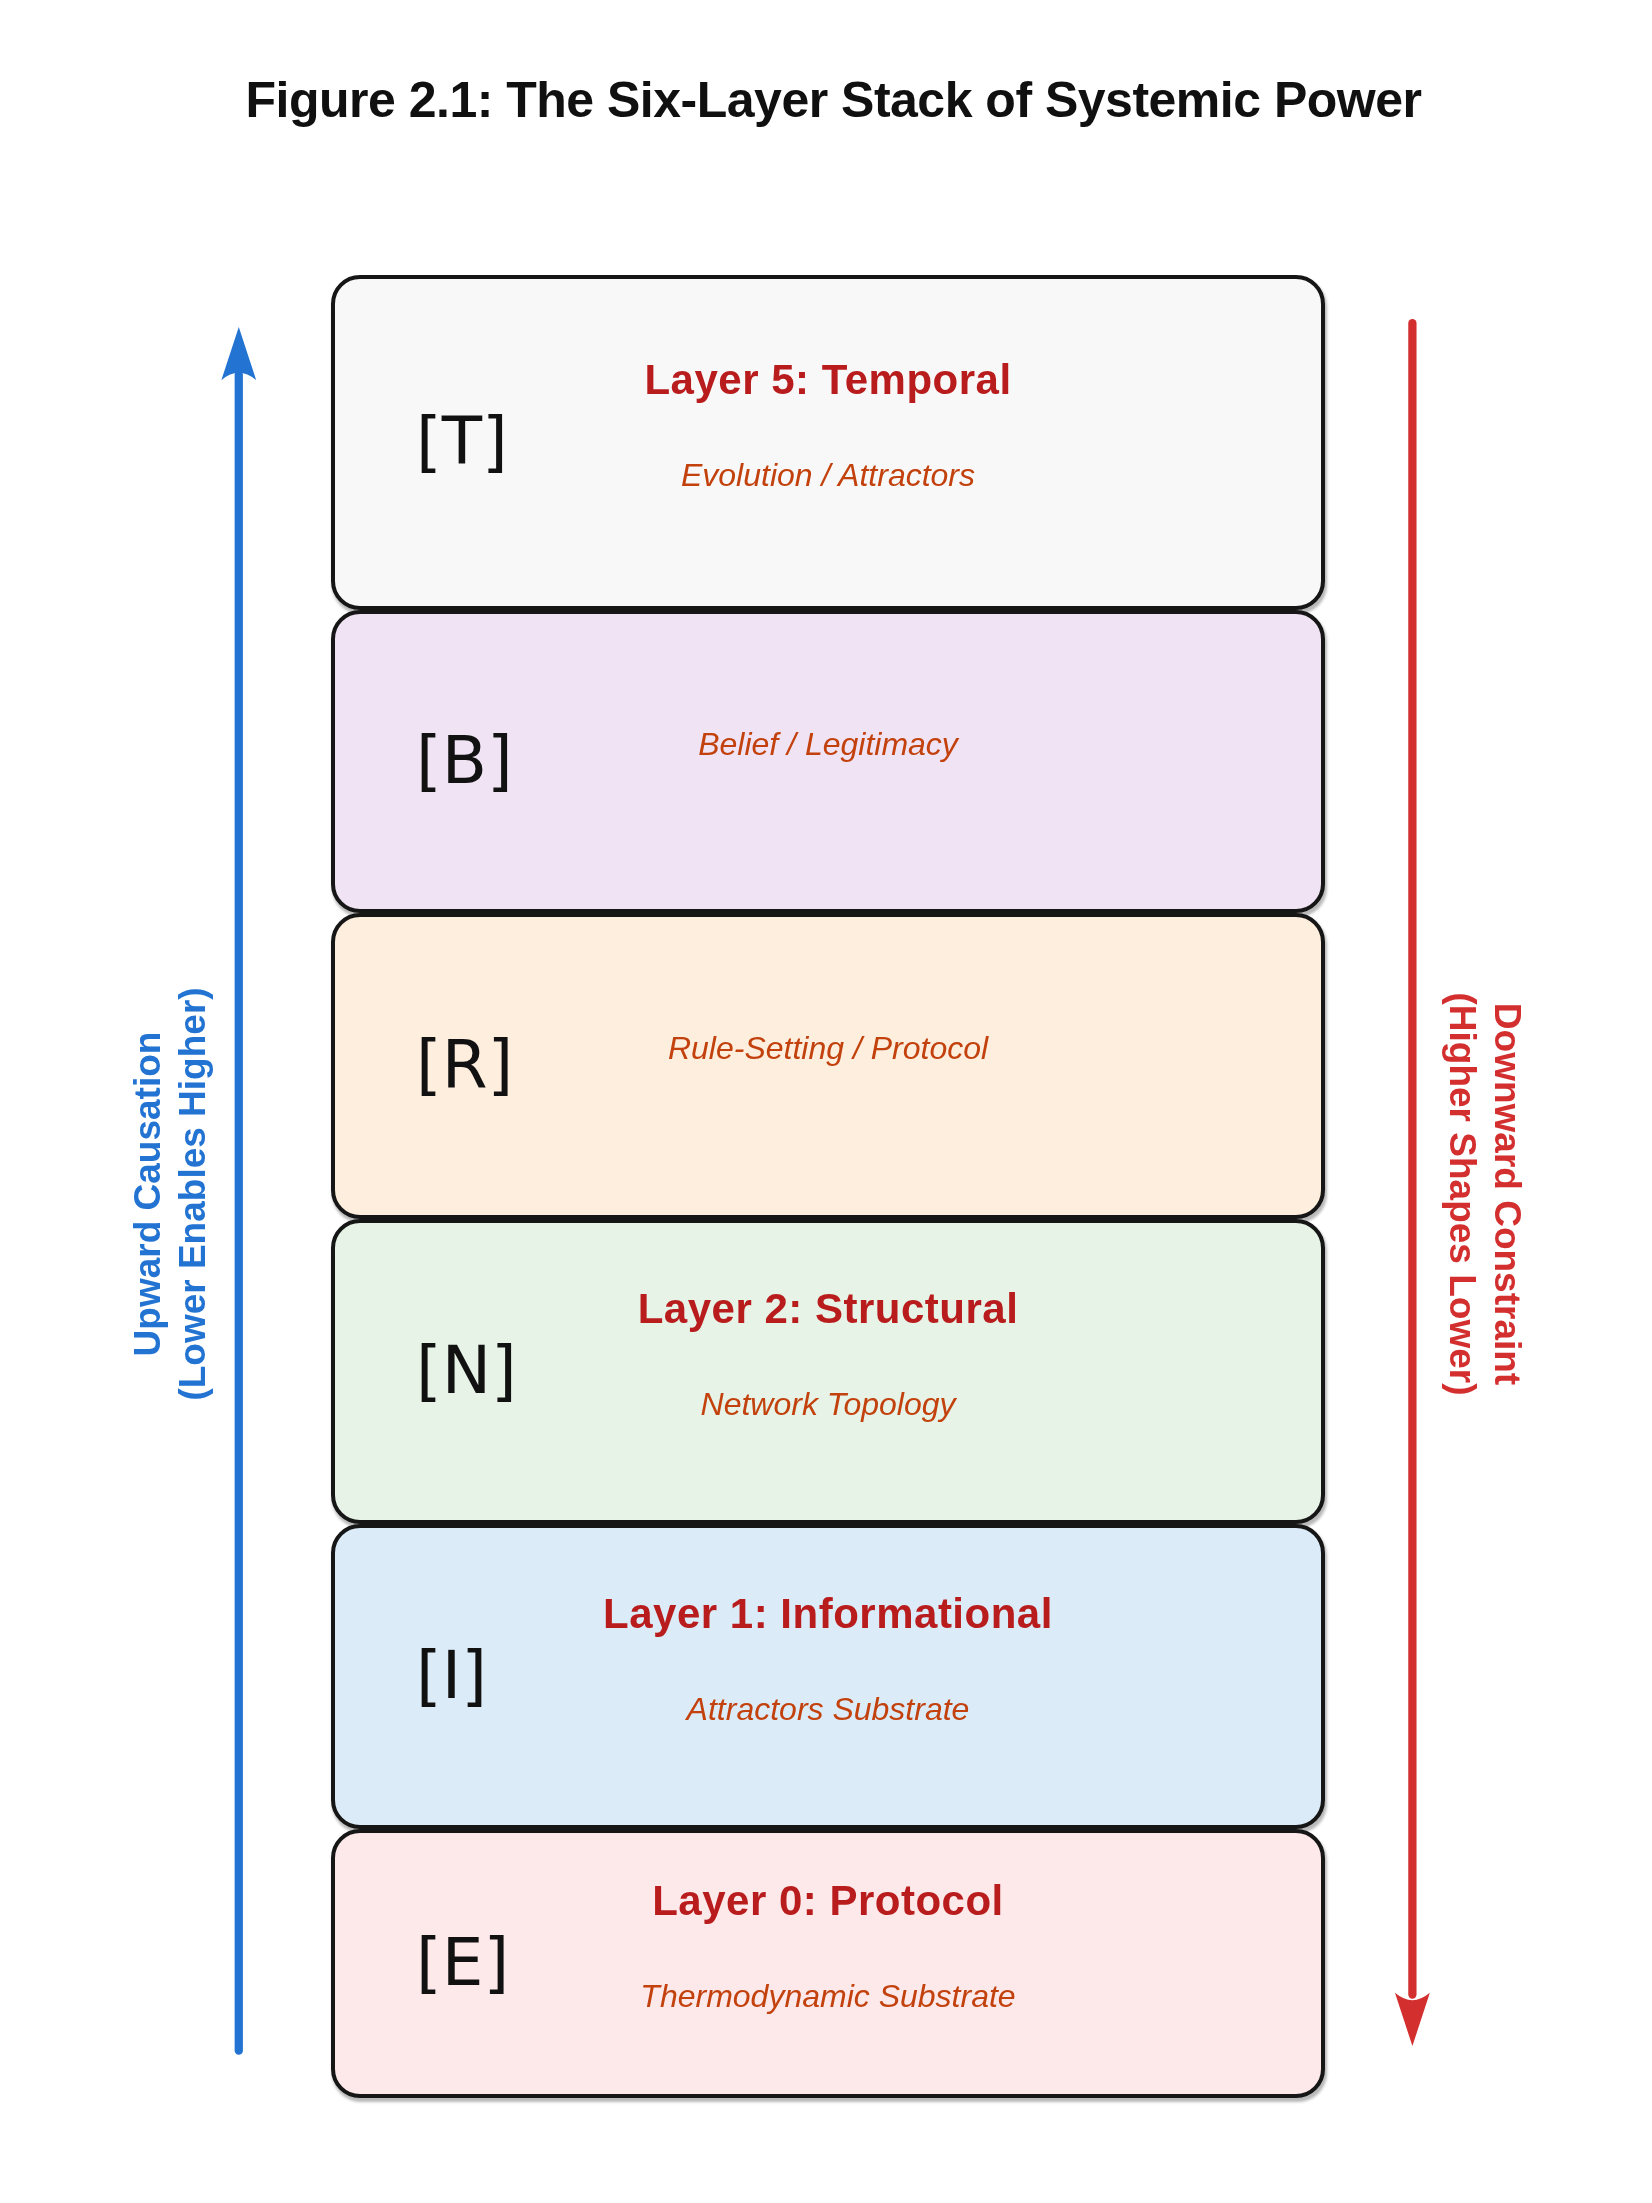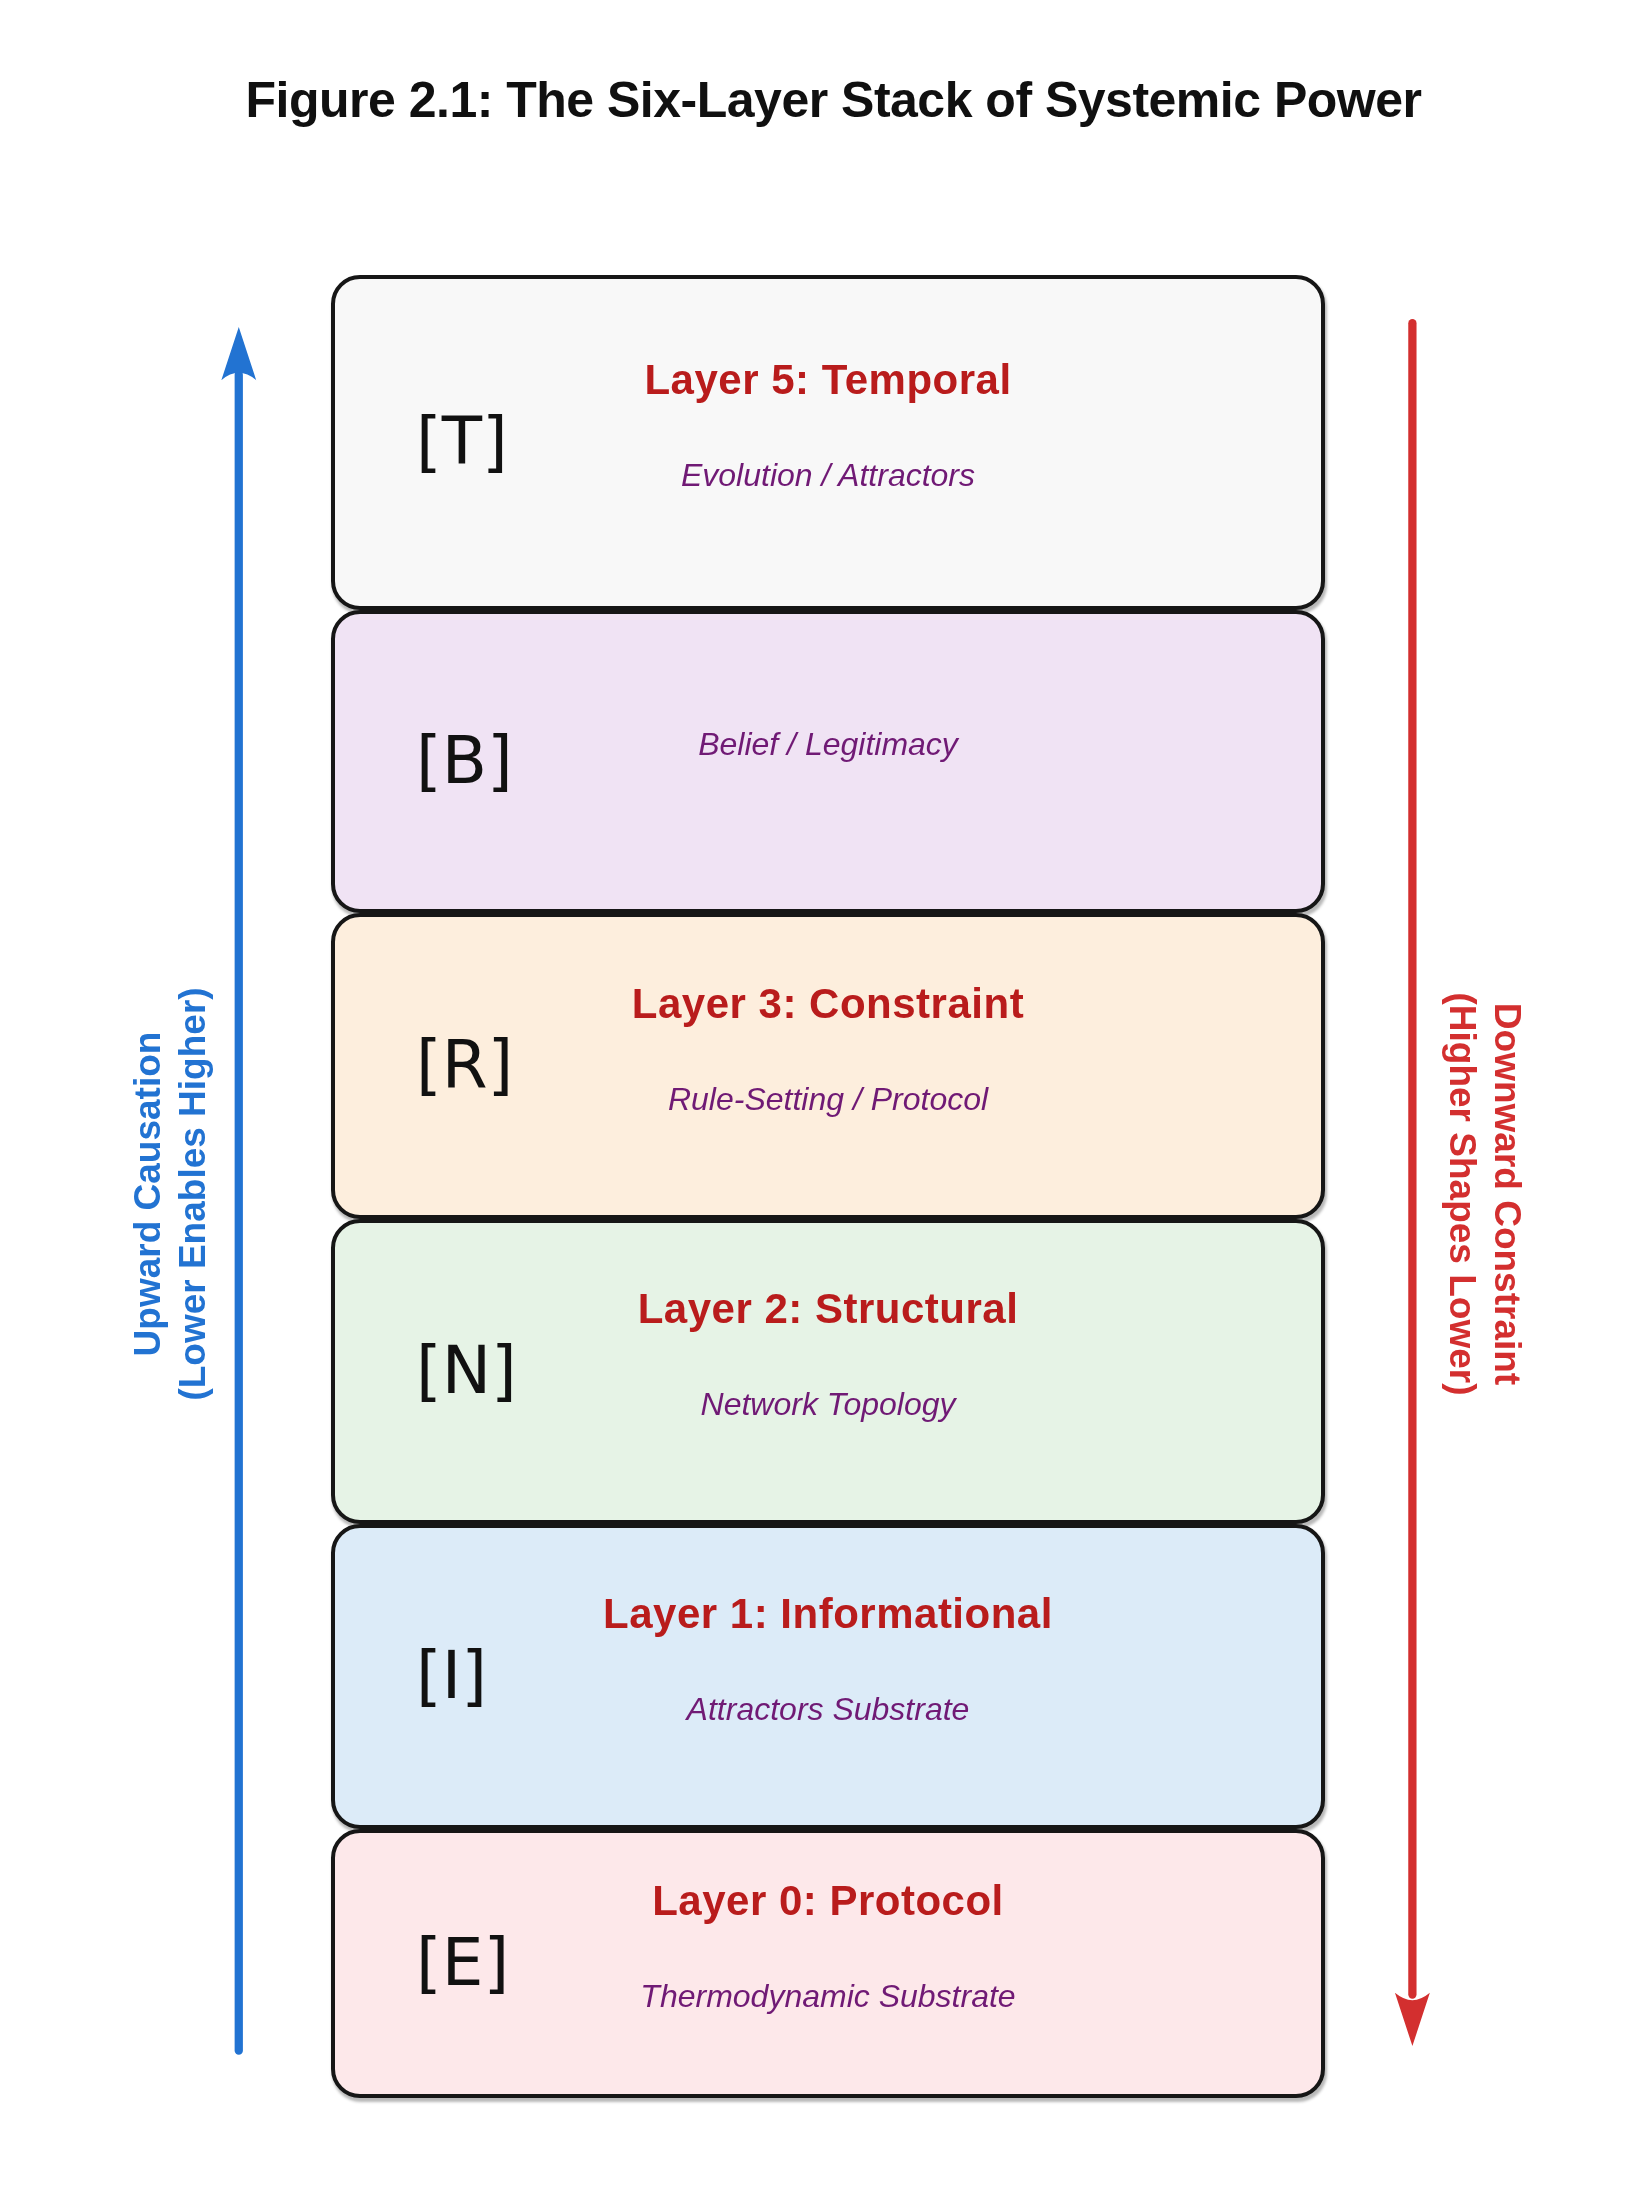--- a/index.html
+++ b/index.html
@@ -82,21 +82,21 @@
   }
   .ltitle {
     font-size: 42px;
     font-weight: bold;
     letter-spacing: 0.5px;
     color: #b91c1c;
   }
   .lsub {
     font-size: 32px;
     font-style: italic;
-    color: #701a75;
+    color: #c2410c;
   }
 </style>
 </head>
 <body>
 
 <main>
 
   <h1 class="fig-title">Figure 2.1: The Six-Layer Stack of Systemic Power</h1>
 
   <svg class="arrows-svg" width="1653" height="2204" viewBox="0 0 1800 2400" xmlns="http://www.w3.org/2000/svg">
@@ -124,21 +124,20 @@
       <div class="lsub">Evolution / Attractors</div>
     </section>
 
     <section class="layer h4" style="background: rgb(240, 227, 244);">
       <span class="code">[B]</span>
       <div class="lsub">Belief / Legitimacy</div>
     </section>
 
     <section class="layer h3" style="background: rgb(253, 238, 221);">
       <span class="code">[R]</span>
-      <div class="ltitle">Layer 3: Constraint</div>
       <div class="lsub">Rule-Setting / Protocol</div>
     </section>
 
     <section class="layer h2" style="background: rgb(230, 243, 230);">
       <span class="code">[N]</span>
       <div class="ltitle">Layer 2: Structural</div>
       <div class="lsub">Network Topology</div>
     </section>
 
     <section class="layer h1" style="background: rgb(220, 235, 248);">

